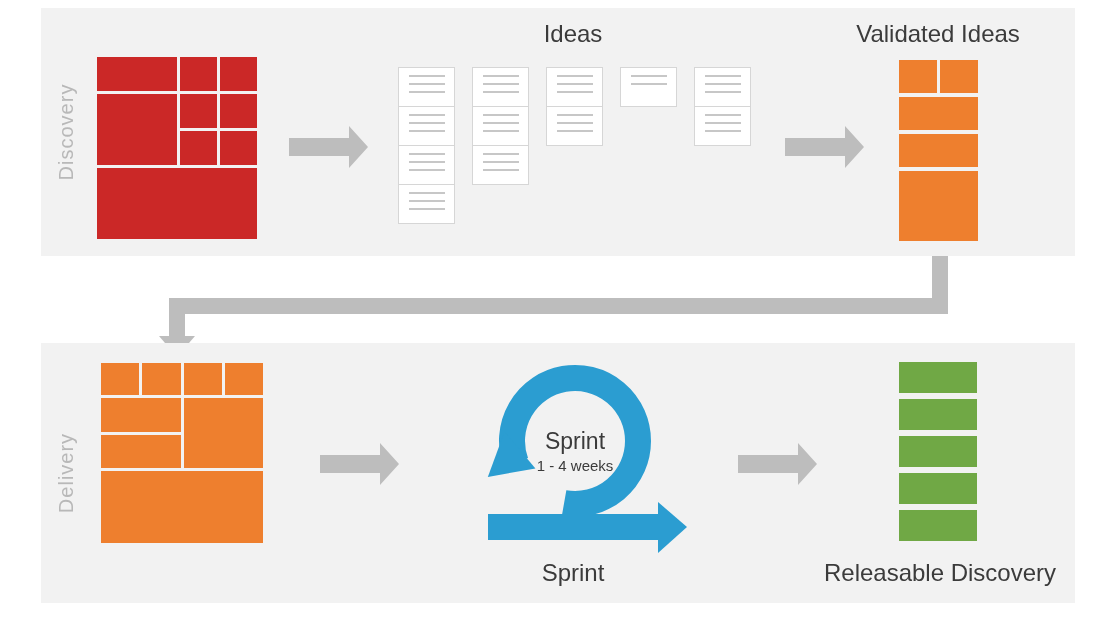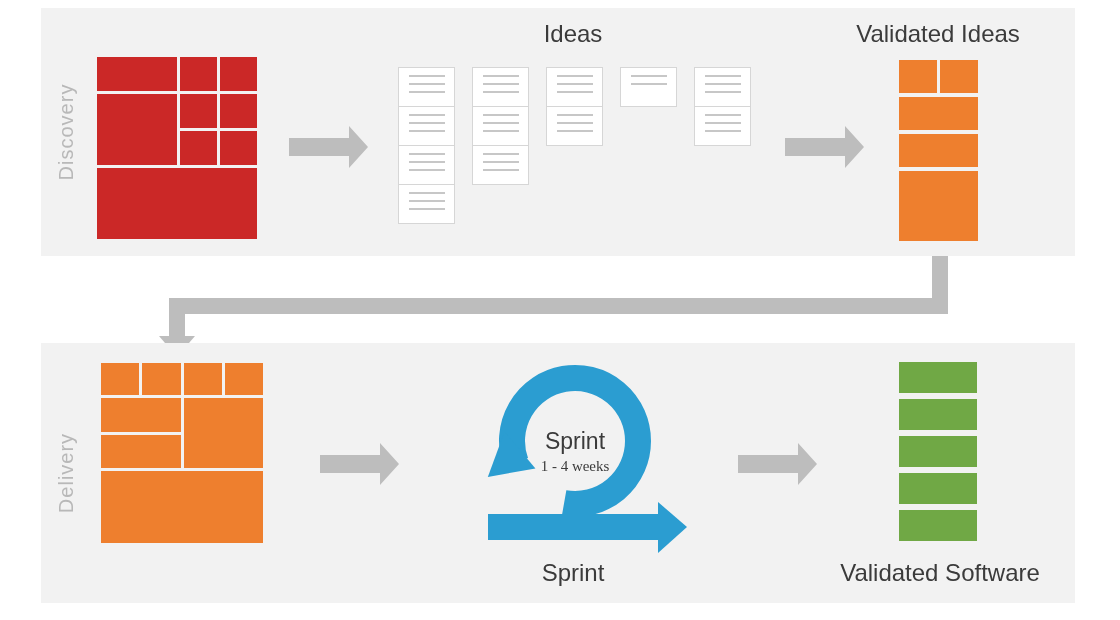--- a/index.html
+++ b/index.html
@@ -26,21 +26,21 @@
   .stack-cell{flex:1;height:100%;}
   .block-arrow{position:absolute;}
   .arrow-fill{fill:var(--arrow-gray);}
   .connector{position:absolute;left:0;top:0;pointer-events:none;}
   .connector-stroke{stroke:var(--arrow-gray);stroke-width:16;fill:none;}
   .scrum-icon{position:absolute;left:439px;top:17px;}
   .scrum-stroke{stroke:var(--blue);stroke-width:26;fill:none;}
   .scrum-fill{fill:var(--blue);}
   .sprint-text{position:absolute;left:534px;top:84px;transform:translateX(-50%);text-align:center;color:var(--title-text);}
   .sprint-main{font-size:23px;line-height:1.3;}
-  .sprint-sub{font-size:15px;line-height:1.2;font-family:Liberation Serif, serif;}
+  .sprint-sub{font-size:15px;line-height:1.2;}
 </style>
 </head>
 <body>
 
 <div class="page">
 
   <svg class="connector" width="1120" height="620" aria-hidden="true">
     <path class="connector-stroke" d="M940 247 L940 306 L177 306 L177 336"></path>
     <polygon class="arrow-fill" points="159,336 195,336 177,357"></polygon>
   </svg>
@@ -205,15 +205,15 @@
         </div>
         <div class="stack-row" style="height: 31px;">
           <div class="stack-cell" style="background: rgb(112, 168, 69);"></div>
         </div>
         <div class="stack-row" style="height: 31px;">
           <div class="stack-cell" style="background: rgb(112, 168, 69);"></div>
         </div>
       </div>
 
     <h2 class="band-title" style="left:532px">Sprint</h2>
-    <h2 class="band-title" style="left:899px">Validated Software</h2>
+    <h2 class="band-title" style="left:899px">Releasable Discovery</h2>
   </section>
 </div>
 
 </body></html>

